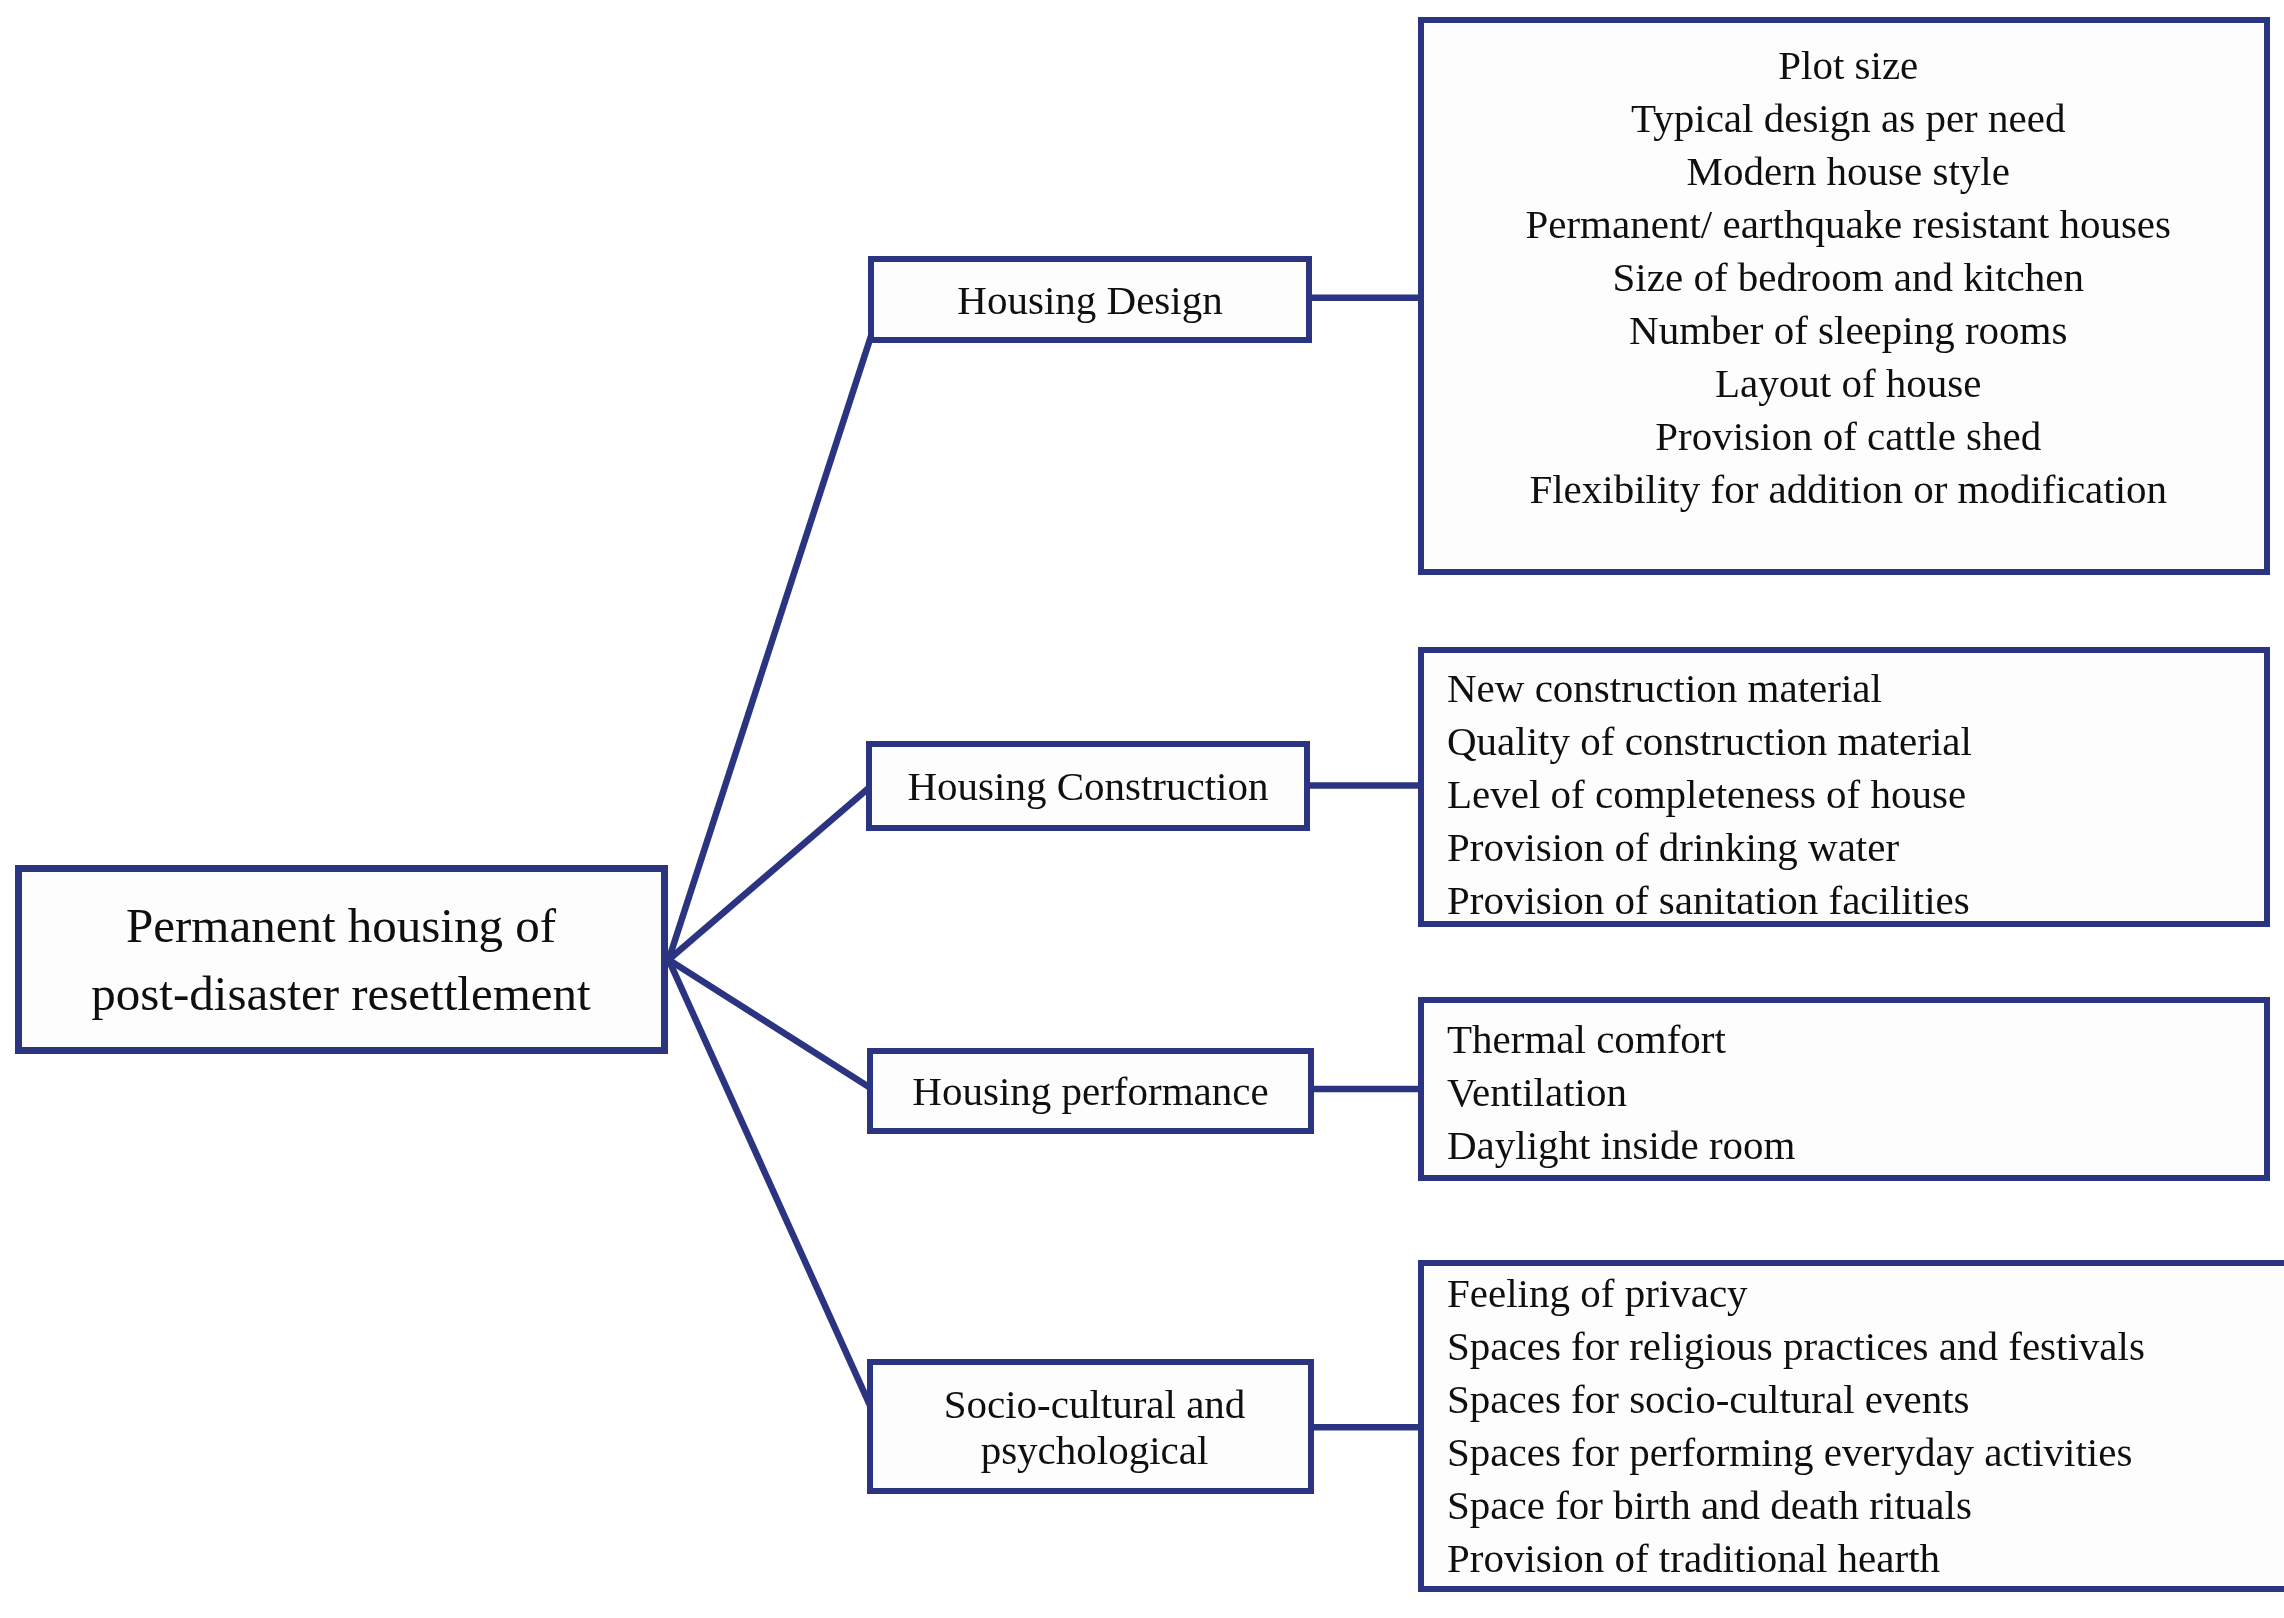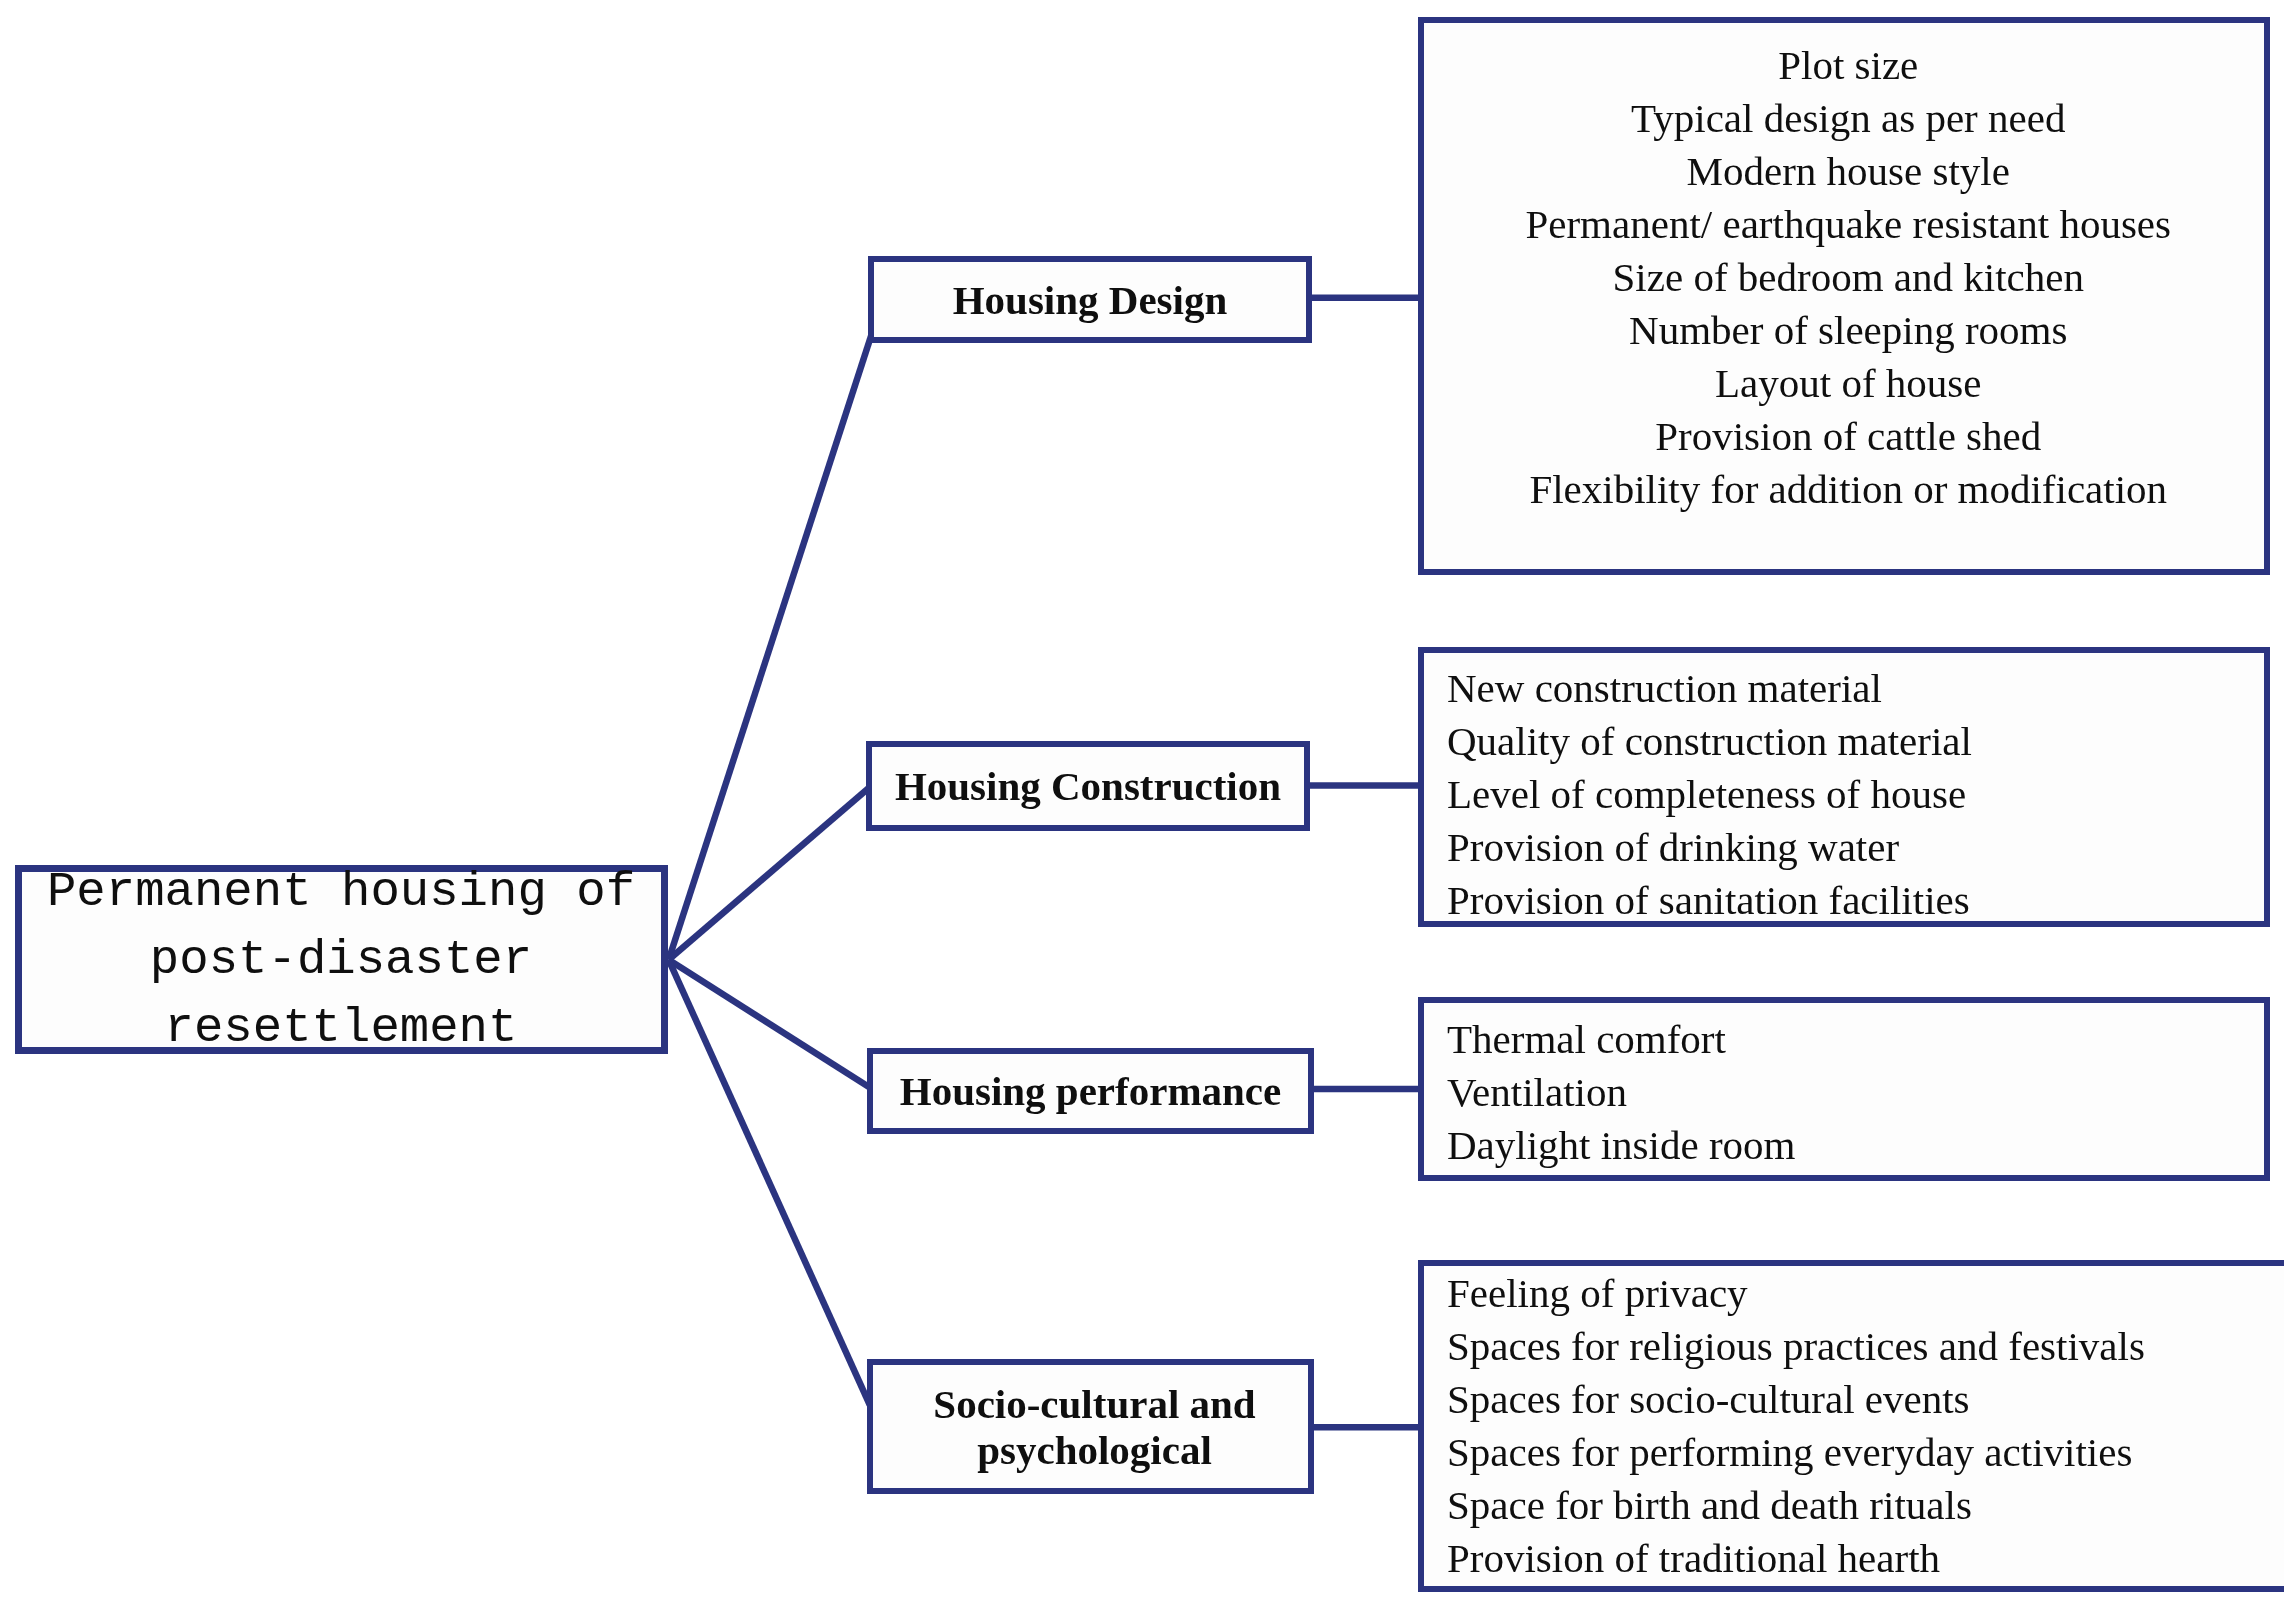--- a/index.html
+++ b/index.html
@@ -30,32 +30,30 @@
     background: #fdfdfd;
   }
   .label-node {
     display: flex;
     flex-direction: column;
     align-items: center;
     justify-content: center;
     text-align: center;
     font-size: 41px;
     line-height: 46px;
-    font-weight: bold;
   }
   .root-node {
     display: flex;
     flex-direction: column;
     align-items: center;
     justify-content: center;
     text-align: center;
     font-size: 49px;
     line-height: 68px;
     border-width: 7.3px;
-    font-family: Liberation Mono, monospace;
   }
   .items-node {
     padding: 10.2px 14.5px 0 23px;
     font-size: 41px;
   }
   .items-node .item {
     line-height: 53px;
     white-space: nowrap;
   }
 </style>

